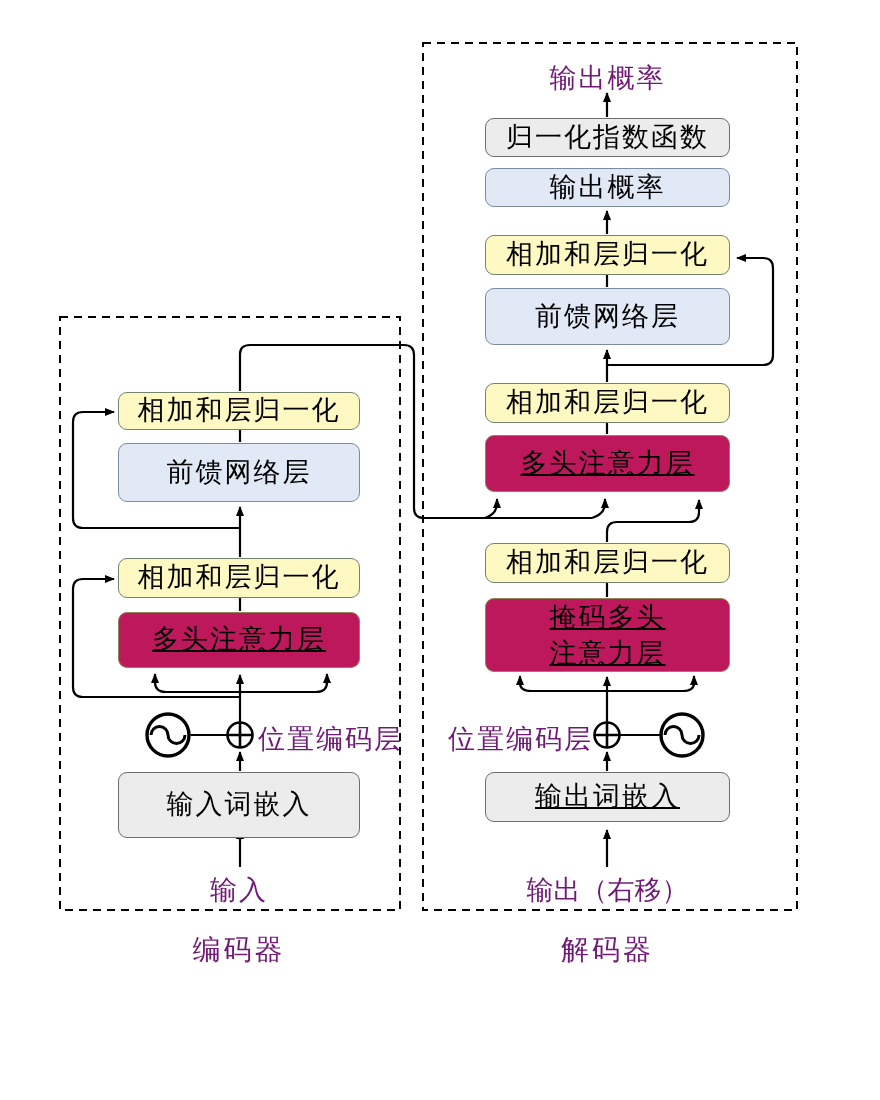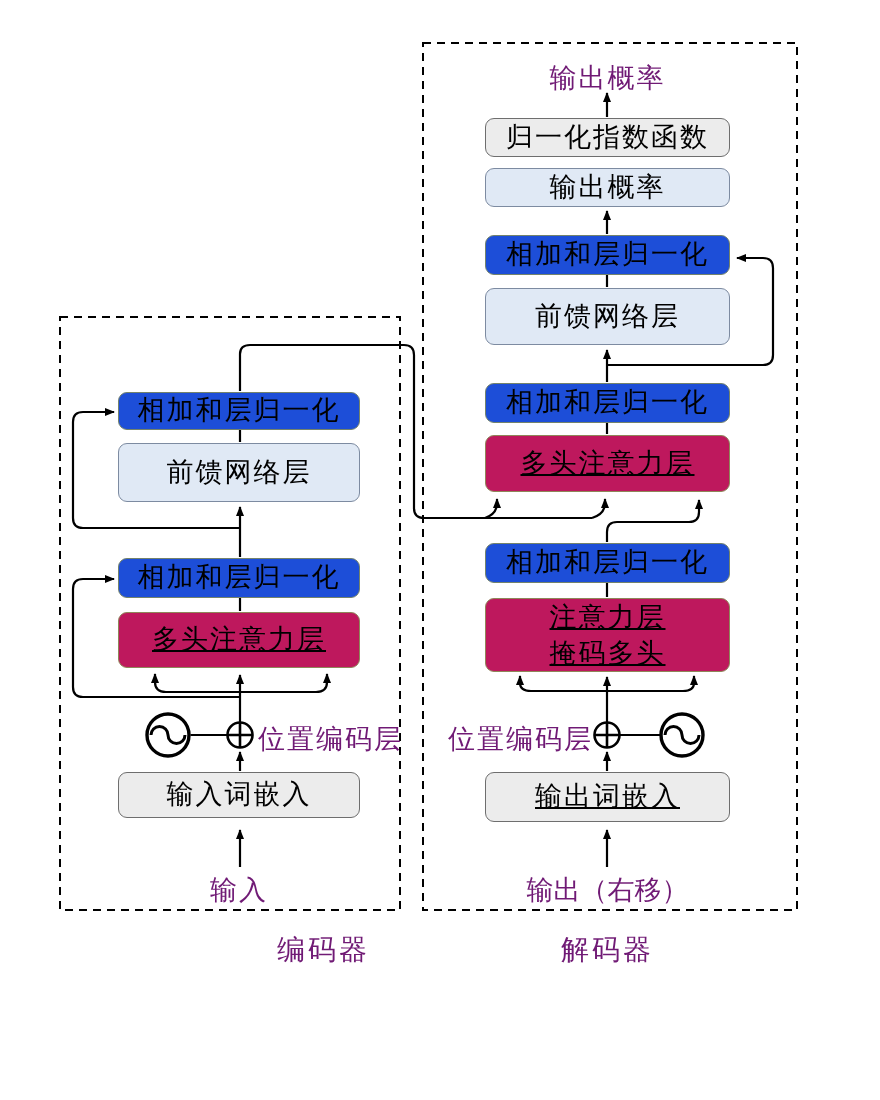--- a/index.html
+++ b/index.html
@@ -10,21 +10,21 @@
   }
   .stage{position:absolute;left:0;top:0;width:880px;height:1100px;}
   svg.wires{position:absolute;left:0;top:0;}
   .box{
     position:absolute;box-sizing:border-box;
     border:1.7px solid #5e5e5e;border-radius:9px;
     display:flex;align-items:center;justify-content:center;
     font-size:27px;color:#000;letter-spacing:2px;line-height:1.25;
     text-align:center;
   }
-  .green{background:#1d4ed8;border-color:#74836b;}
+  .green{background:#fef9c3;border-color:#74836b;}
   .blue{background:#e0e9f5;border-color:#7d8ba1;}
   .yellow{background:#be185d;border-color:#8f8659;text-decoration:underline;}
   .gray{background:#ececec;border-color:#6e6e6e;}
   .flabel{
     position:absolute;font-size:27px;color:#701a75;letter-spacing:2px;
     white-space:nowrap;
   }
   .region-label{font-size:28px;letter-spacing:3px;}
   .caption{
     position:absolute;left:0;top:1022px;width:880px;text-align:center;
@@ -98,40 +98,40 @@
       <circle cx="607" cy="735" r="12.5" fill="#fff" stroke="#000" stroke-width="2.6"></circle>
       <path d="M 607 722.5 V 747.5 M 594.5 735 H 619.5" stroke="#000" stroke-width="2.6" fill="none"></path>
     </g>
   </svg>
 
   <div>
     <div class="box green" style="left:118px;top:392px;width:242px;height:38px;">相加和层归一化</div>
     <div class="box blue" style="left:118px;top:443px;width:242px;height:59px;">前馈网络层</div>
     <div class="box green" style="left:118px;top:558px;width:242px;height:40px;">相加和层归一化</div>
     <div class="box yellow" style="left:118px;top:612px;width:242px;height:56px;">多头注意力层</div>
-    <div class="box gray" style="left:118px;top:772px;width:242px;height:46px;">输入词嵌入</div>
+    <div class="box gray" style="left:118px;top:772px;width:242px;height:66px;">输入词嵌入</div>
 
     <div class="flabel" style="left:258px;top:721px;">位置编码层</div>
     <div class="flabel" style="left:118px;top:872px;width:242px;text-align:center;">输入</div>
-    <div class="flabel region-label" style="left:128px;top:931px;width:242px;text-align:right;font-family:Liberation Serif, serif;">编码器</div>
+    <div class="flabel region-label" style="left:118px;top:931px;width:242px;text-align:center;font-family:Liberation Serif, serif;">编码器</div>
   </div>
 
   <div>
     <div class="flabel" style="left:485px;top:60px;width:245px;text-align:center;">输出概率</div>
 
     <div class="box gray" style="left:485px;top:118px;width:245px;height:39px;">归一化指数函数</div>
     <div class="box blue" style="left:485px;top:168px;width:245px;height:39px;">输出概率</div>
     <div class="box green" style="left:485px;top:235px;width:245px;height:40px;">相加和层归一化</div>
     <div class="box blue" style="left:485px;top:288px;width:245px;height:57px;">前馈网络层</div>
     <div class="box green" style="left:485px;top:383px;width:245px;height:40px;">相加和层归一化</div>
     <div class="box yellow" style="left:485px;top:435px;width:245px;height:57px;">多头注意力层</div>
     <div class="box green" style="left:485px;top:543px;width:245px;height:40px;">相加和层归一化</div>
     <div class="box yellow twoline" style="left:485px;top:598px;width:245px;height:74px;">
+      <span>掩码多头</span>
       <span>注意力层</span>
-      <span>掩码多头</span>
     </div>
     <div class="box gray" style="left:485px;top:772px;width:245px;height:50px;text-decoration:underline;">输出词嵌入</div>
 
     <div class="flabel" style="left:443px;top:721px;width:150px;text-align:right;">位置编码层</div>
     <div class="flabel" style="left:485px;top:872px;width:245px;text-align:center;letter-spacing:0;">输出（右移）</div>
     <div class="flabel region-label" style="left:485px;top:931px;width:245px;text-align:center;">解码器</div>
   </div>
 
 
 </div>

